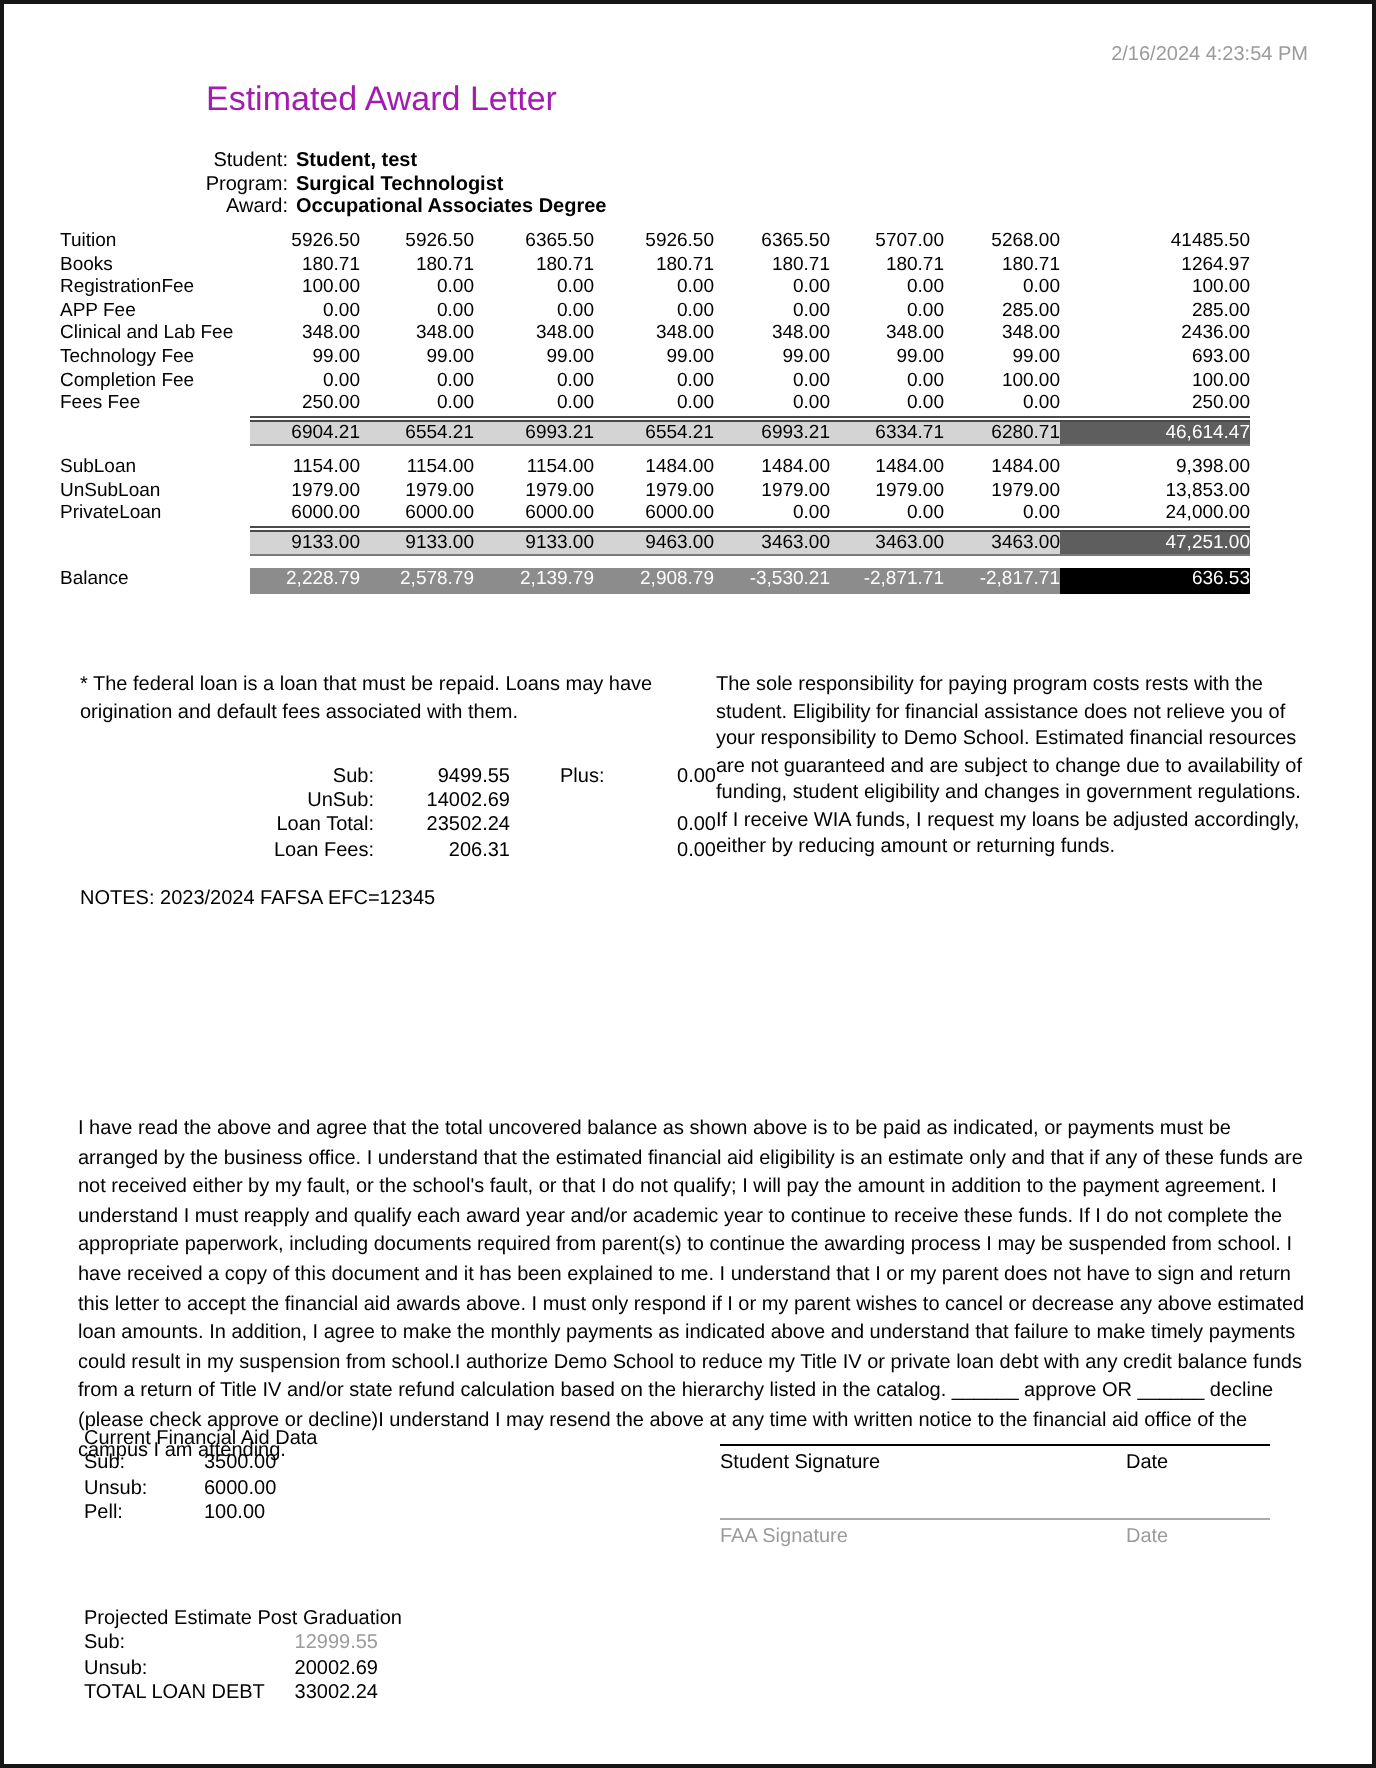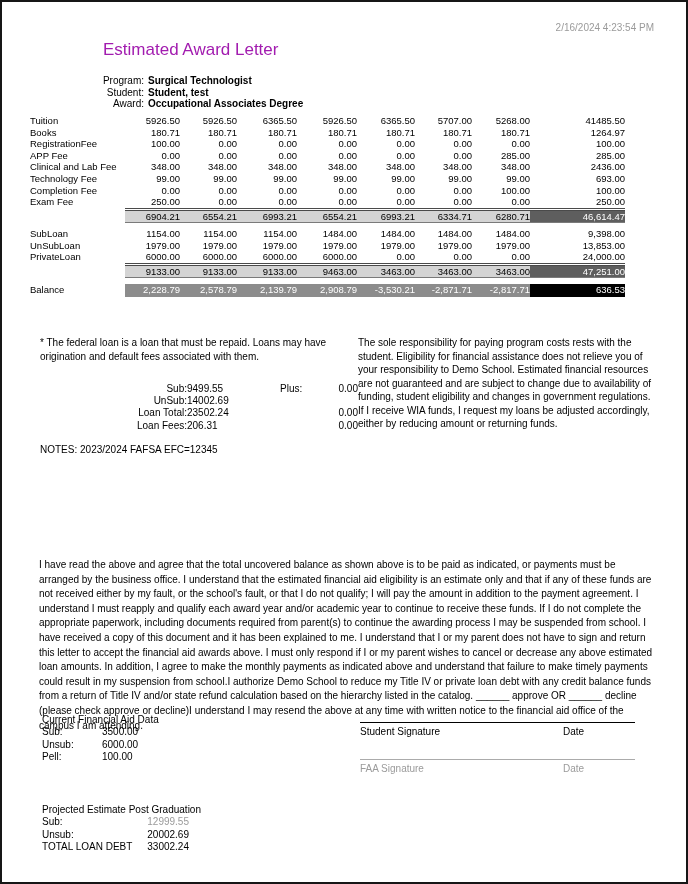--- a/index.html
+++ b/index.html
@@ -38,21 +38,21 @@
   .cell-black{background:var(--band-black,#000);color:#fff}
   .tgap1{height:5px}
   .tgap2{height:6px}
 
   .disc-left{position:absolute;left:38px;top:334px;width:309px;font-size:10px;line-height:13.5px}
   .disc-right{position:absolute;left:356px;top:334px;width:293px;font-size:10px;line-height:13.5px}
 
   .loan-summary{position:absolute;left:38px;top:381px;font-size:10px;line-height:12.2px}
   .ls-row{display:flex}
   .ls-lbl{width:147px;text-align:right}
-  .ls-val{width:68px;}
+  .ls-val{width:68px;text-align:right}
   .ls-plus{width:45px;margin-left:25px}
   .ls-pval{width:33px;text-align:right}
 
   .notes-line{position:absolute;left:38px;top:442px;font-size:10px}
 
   .agreement{position:absolute;left:37px;top:556px;width:617px;font-size:10px;line-height:14.6px}
 
   .current-aid{position:absolute;left:40px;top:712px;font-size:10px;line-height:12.4px}
   .block-h{white-space:nowrap}
   .ca-row{display:flex}
@@ -75,26 +75,26 @@
 </style>
 </head>
 <body>
 
 <div class="page">
   <div class="timestamp">2/16/2024 4:23:54 PM</div>
   <div class="title">Estimated Award Letter</div>
 
   <div class="info" id="student-info">
       <div class="info-row">
+       <span class="info-lbl">Student:</span>
+       <span class="info-val">Student, test</span>
+     </div>
+      <div class="info-row">
        <span class="info-lbl">Program:</span>
        <span class="info-val">Surgical Technologist</span>
-     </div>
-      <div class="info-row">
-       <span class="info-lbl">Student:</span>
-       <span class="info-val">Student, test</span>
      </div>
       <div class="info-row">
        <span class="info-lbl">Award:</span>
        <span class="info-val">Occupational Associates Degree</span>
      </div>
     </div>
 
   <div class="award-table" id="award-table">
       <div class="trow">
         <span class="lbl">Tuition</span>
@@ -181,21 +181,21 @@
           <span>0.00</span>
           <span>0.00</span>
           <span>0.00</span>
           <span>0.00</span>
           <span>0.00</span>
           <span>100.00</span>
           <span>100.00</span>
         </div>
       </div>
       <div class="trow">
-        <span class="lbl">Exam Fee</span>
+        <span class="lbl">Fees Fee</span>
         <div class="nums">
           <span>250.00</span>
           <span>0.00</span>
           <span>0.00</span>
           <span>0.00</span>
           <span>0.00</span>
           <span>0.00</span>
           <span>0.00</span>
           <span>250.00</span>
         </div>

